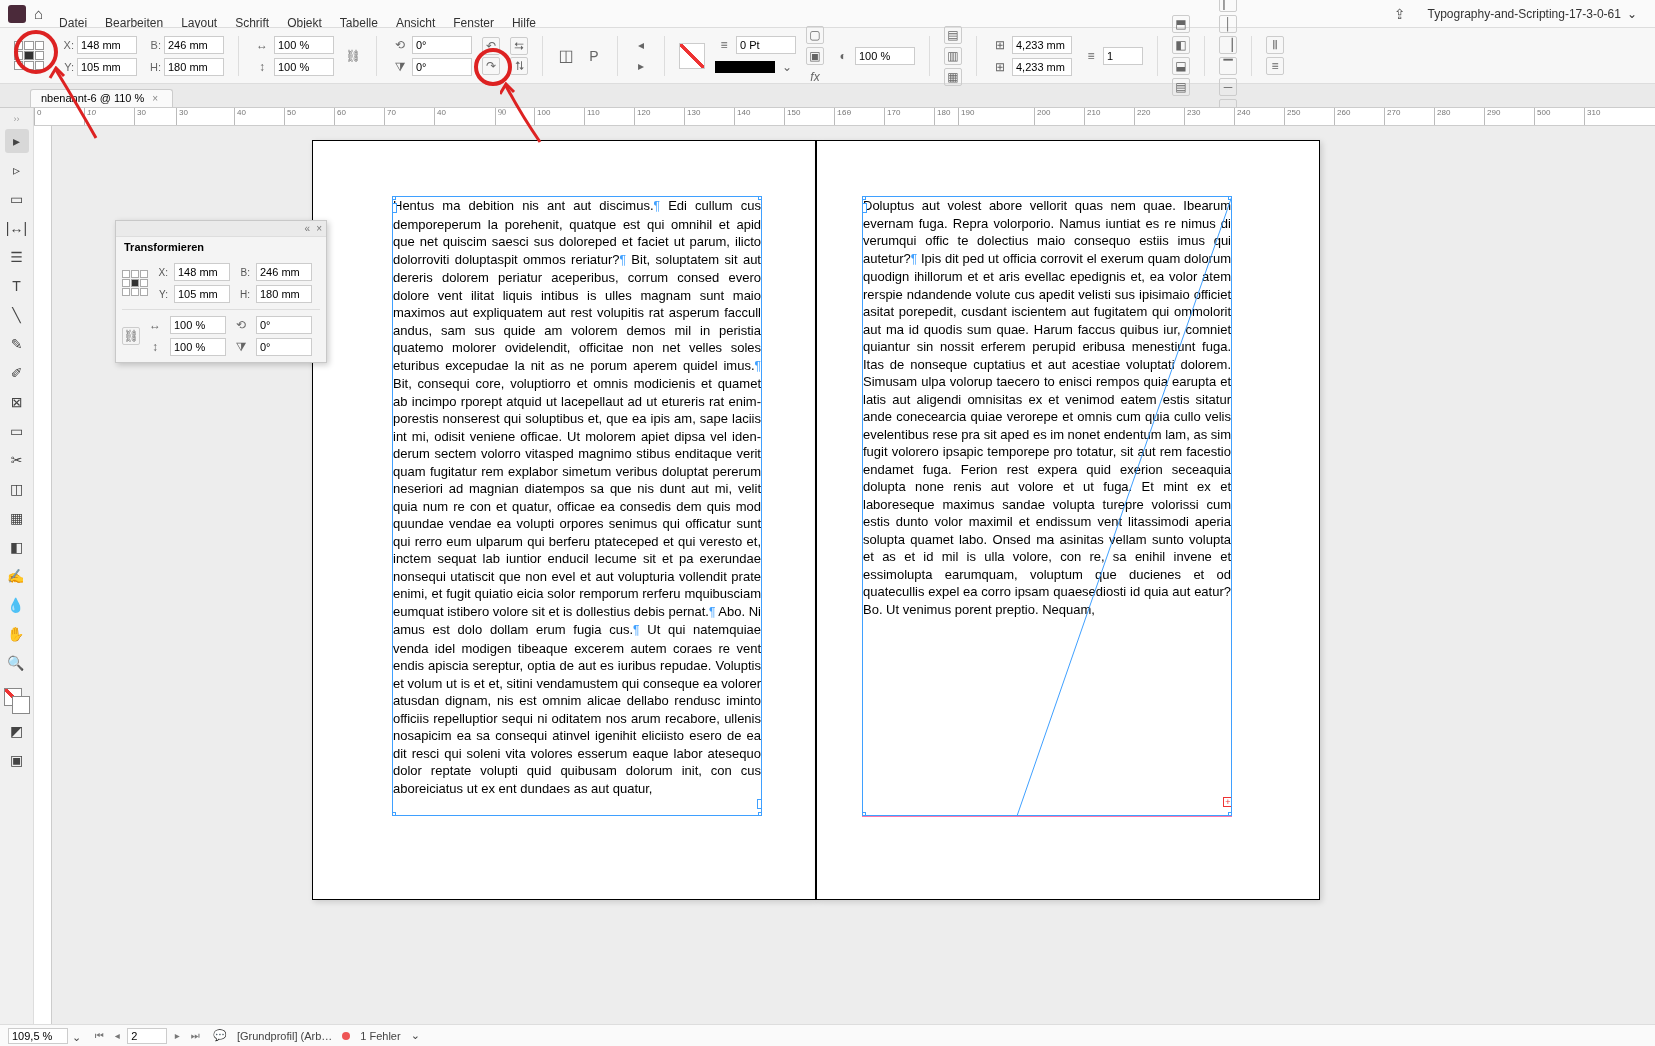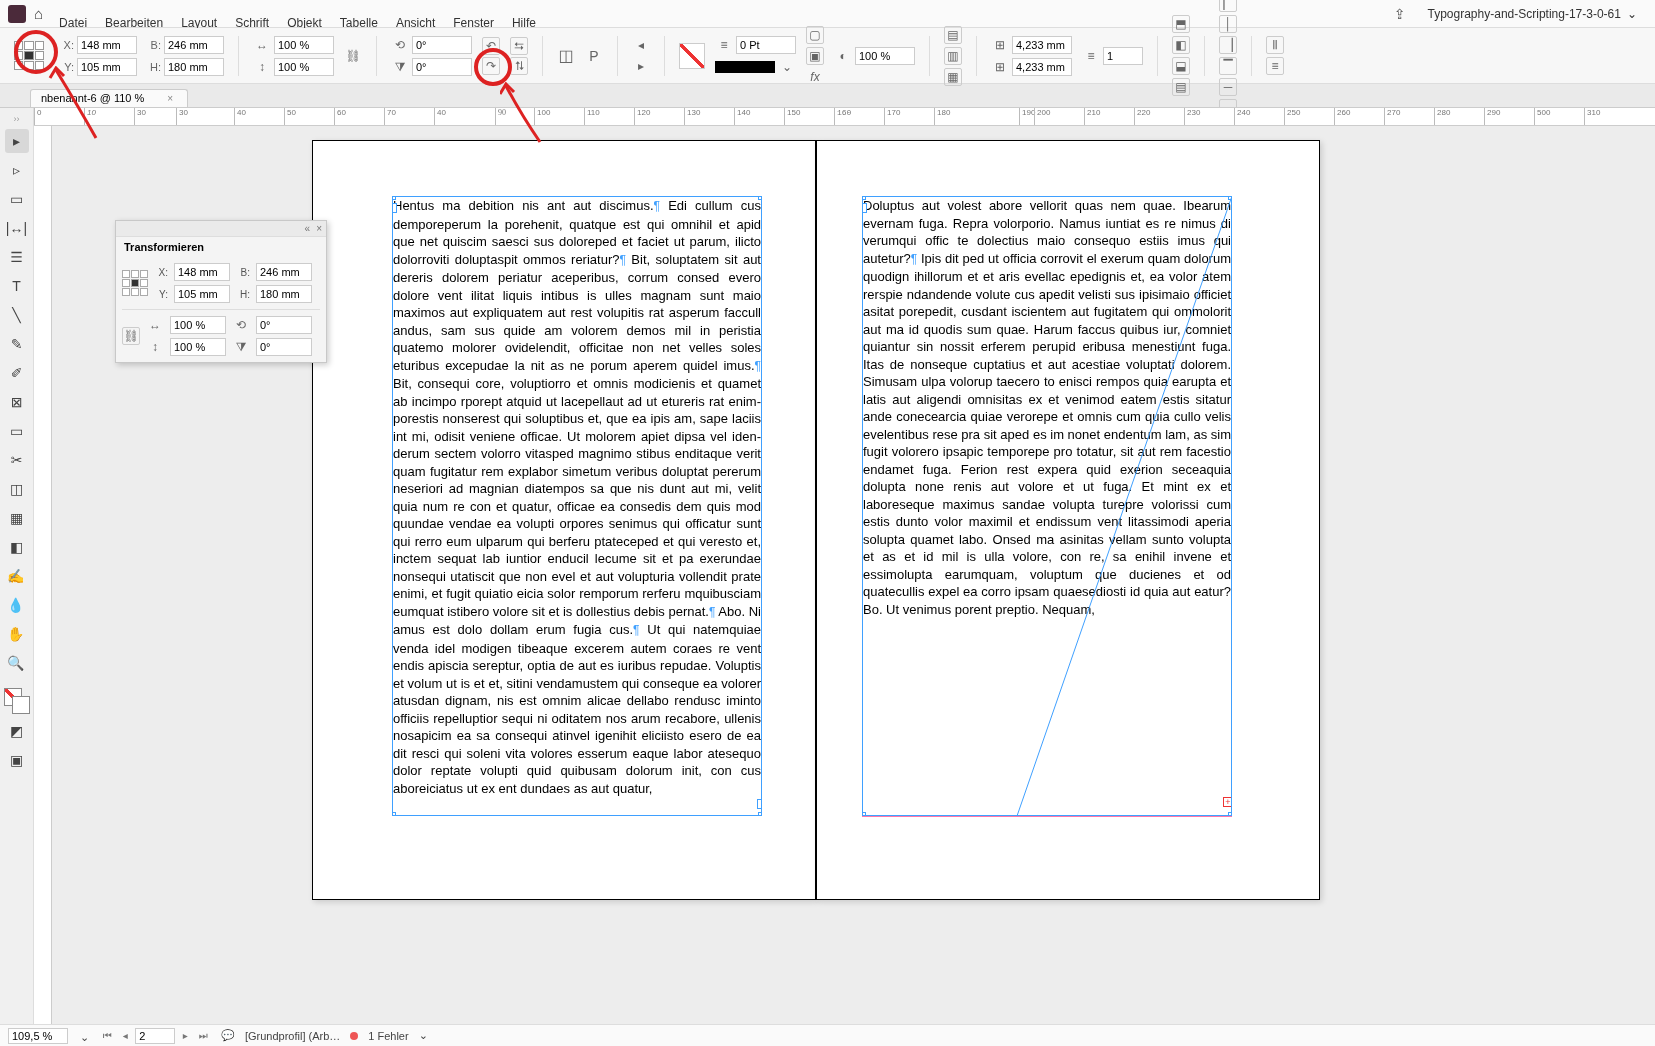--- a/index.html
+++ b/index.html
@@ -25,21 +25,21 @@
   .iconbtn.sq { border: 1px solid #ccc; border-radius: 2px; }
   .stripe-row { display:flex; gap:4px; }
   .ctrlbar-swatch { width: 26px; height: 26px; border: 1px solid #ccc; background: #fff; position: relative; }
   .ctrlbar-swatch.red-slash::after { content:''; position:absolute; left:0; top:0; right:0; bottom:0; background: linear-gradient(to top right, transparent 45%, #e33 45%, #e33 55%, transparent 55%); }
   .weight-bar { width: 60px; height: 12px; background: #000; }
 
   .red-circle { position: absolute; border: 4px solid #d22; border-radius: 50%; pointer-events: none; z-index: 900; }
   .red-arrow { position: absolute; z-index: 900; pointer-events:none; }
 
   .tabrow { height: 24px; background: #eaeaea; border-bottom: 1px solid #ccc; display: flex; align-items: flex-end; padding-left: 30px; font-size: 11px; }
-  .doctab { background: #fafafa; border: 1px solid #ccc; border-bottom: none; padding: 2px 14px 3px 10px; border-radius: 3px 3px 0 0; display: flex; align-items: center; gap: 23px; }
+  .doctab { background: #fafafa; border: 1px solid #ccc; border-bottom: none; padding: 2px 14px 3px 10px; border-radius: 3px 3px 0 0; display: flex; align-items: center; gap: 8px; }
   .doctab .close { color:#888; font-size:10px; }
 
   .workspace-area { position: relative; height: calc(1046px - 28px - 56px - 24px - 22px); background: #ededed; }
   .toolbar { position: absolute; left: 0; top: 0; width: 34px; bottom: 0; background: #f0f0f0; border-right: 1px solid #ddd; display: flex; flex-direction: column; align-items: center; padding-top: 6px; gap: 5px; }
   .toolbar .tool { width: 24px; height: 24px; display: flex; align-items: center; justify-content: center; font-size: 14px; color: #444; border-radius: 3px; }
   .toolbar .tool.active { background: #d8d8d8; }
   .toolbar .fillstroke { margin-top: 8px; width: 26px; height: 26px; position: relative; }
   .toolbar .fillstroke .f { position:absolute; width:18px; height:18px; border:1px solid #888; background:#fff; left:0; top:0; }
   .toolbar .fillstroke .s { position:absolute; width:18px; height:18px; border:1px solid #888; background:#fff; right:0; bottom:0; }
   .toolbar .fillstroke .slash::after { content:''; position:absolute; left:0; top:0; right:0; bottom:0; background: linear-gradient(to top right, transparent 42%, #e33 42%, #e33 58%, transparent 58%); }
@@ -70,21 +70,21 @@
   .panel .tab { font-weight: 600; padding: 4px 8px; }
   .panel .body { padding: 6px; display:flex; flex-direction:column; gap:6px; }
   .panel .row { display:flex; align-items:center; gap:6px; }
   .panel .row .lbl { width:14px; text-align:right; color:#555; font-size:10px;}
   .panel input { width:56px; height:18px; font-size:11px; border:1px solid #ccc; padding:0 3px; background:#fff; }
   .mini-refgrid { width:26px; height:26px; display:grid; grid-template-columns:repeat(3,1fr); grid-template-rows:repeat(3,1fr); gap:1px; }
   .mini-refgrid div { border:1px solid #aaa; background:#fff; }
   .mini-refgrid div.active { background:#333; }
 
   .statusbar { position: absolute; left:0; right:0; bottom:0; height: 22px; background: #fafafa; border-top: 1px solid #ddd; display:flex; align-items:center; gap:10px; font-size:11px; color:#444; padding: 0 8px; }
-  .statusbar .field { display:flex; align-items:flex-end; gap:12px; }
+  .statusbar .field { display:flex; align-items:flex-end; gap:4px; }
   .statusbar input { width:60px; height:16px; font-size:11px; border:1px solid #ccc; padding:0 3px; }
   .statusbar .nav { display:flex; align-items:center; gap:2px; }
   .statusbar .navbtn { width:16px; height:16px; display:flex; align-items:center; justify-content:center; color:#777; font-size:10px; }
   .statusbar .err-dot { width:8px; height:8px; border-radius:50%; background:#e55; display:inline-block; }
 </style>
 </head>
 <body>
 
 <div class="menubar">
   <div class="logo"></div>
@@ -311,21 +311,21 @@
         <div class="tick" style="left: 461px; font-family: Liberation Serif, serif;">90</div>
         <div class="tick" style="left: 500px;">100</div>
         <div class="tick" style="left: 550px; text-align: center;">110</div>
         <div class="tick" style="left: 600px;">120</div>
         <div class="tick" style="left: 650px;">130</div>
         <div class="tick" style="left: 700px;">140</div>
         <div class="tick" style="left: 750px;">150</div>
         <div class="tick" style="left: 800px; font-family: Liberation Mono, monospace;">160</div>
         <div class="tick" style="left: 850px;">170</div>
         <div class="tick" style="left: 900px;">180</div>
-        <div class="tick" style="left: 985px;">190</div>
+        <div class="tick" style="left: 924px;">190</div>
         <div class="tick" style="left: 1000px;">200</div>
         <div class="tick" style="left: 1050px;">210</div>
         <div class="tick" style="left: 1100px;">220</div>
         <div class="tick" style="left: 1150px;">230</div>
         <div class="tick" style="left: 1200px;">240</div>
         <div class="tick" style="left: 1250px;">250</div>
         <div class="tick" style="left: 1300px;">260</div>
         <div class="tick" style="left: 1350px;">270</div>
         <div class="tick" style="left: 1400px;">280</div>
         <div class="tick" style="left: 1450px;">290</div>

